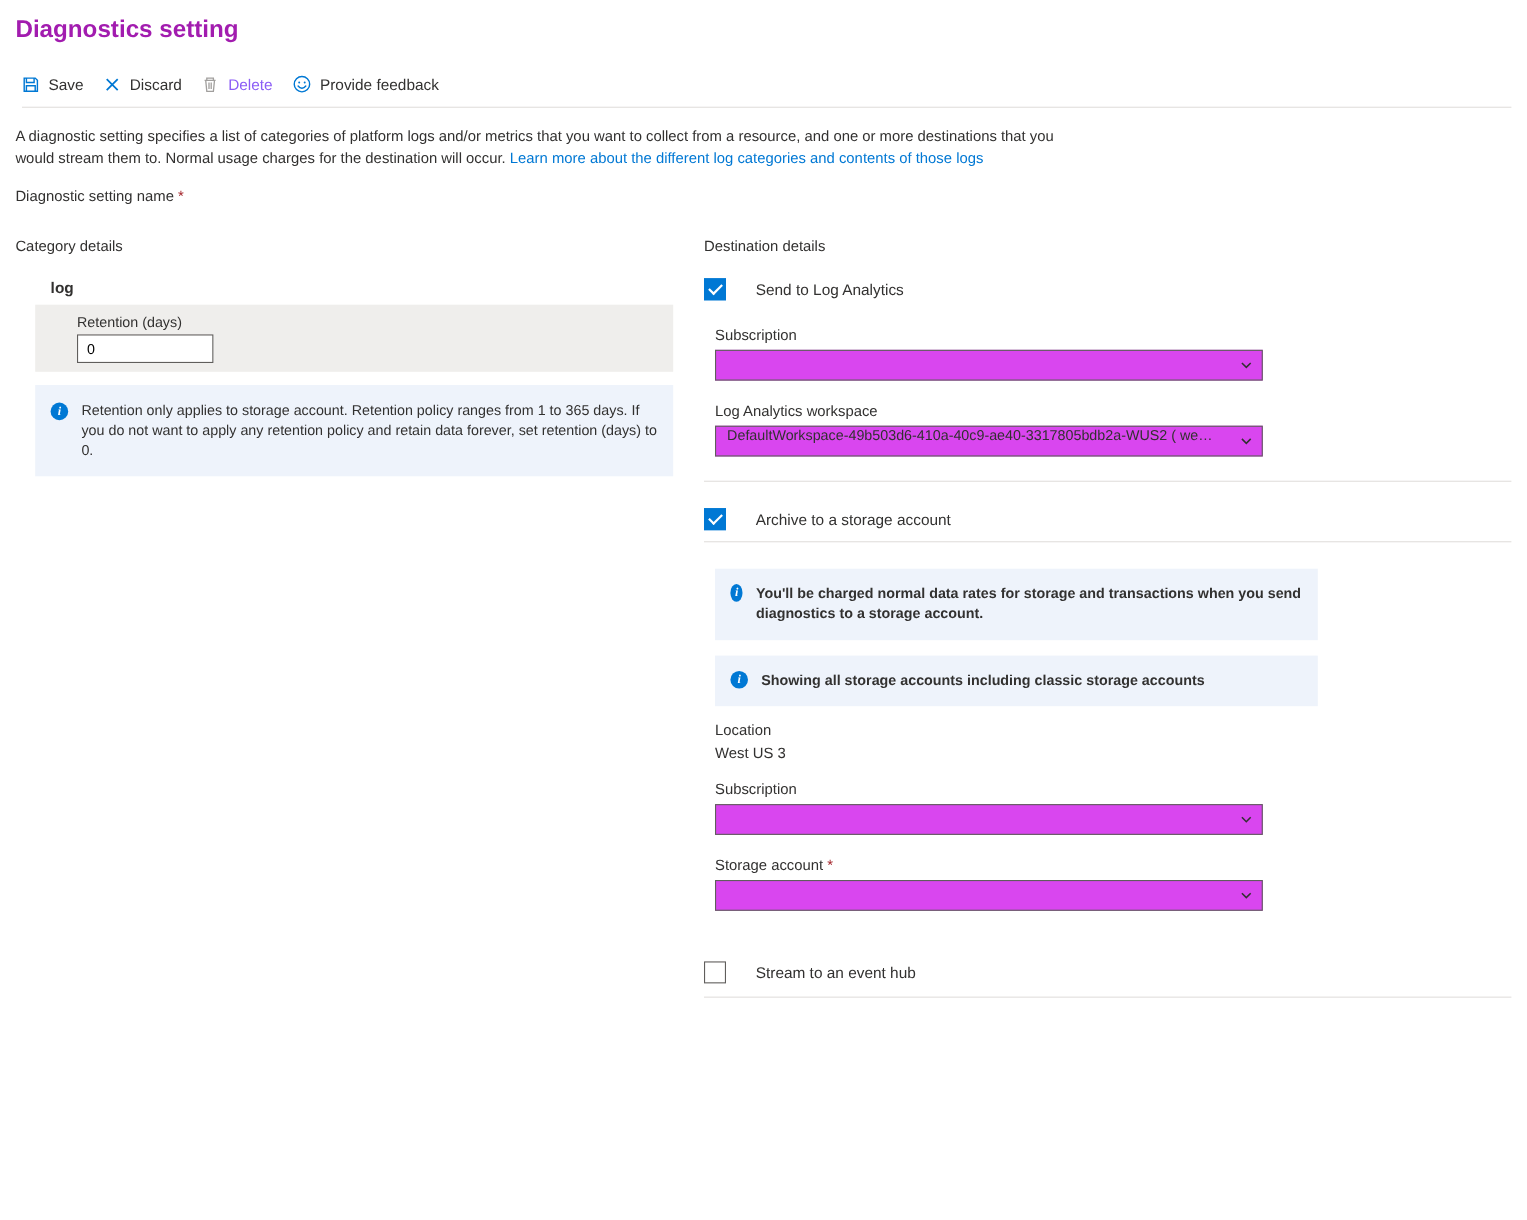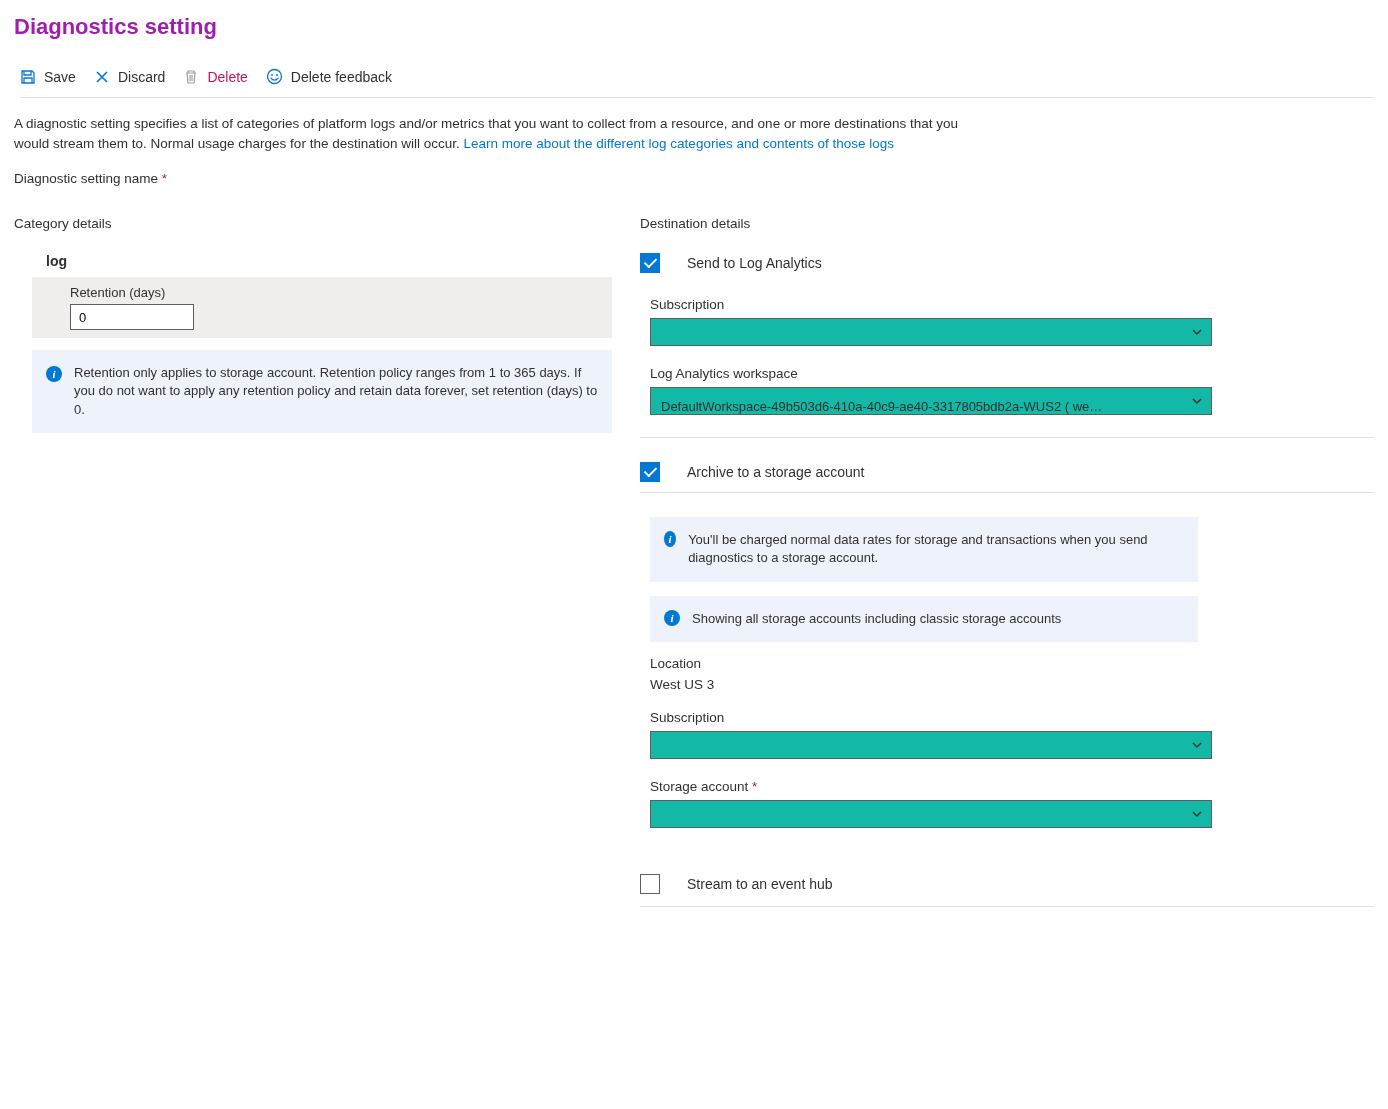--- a/index.html
+++ b/index.html
@@ -29,21 +29,21 @@
     display: flex;
     align-items: center;
     gap: 8px;
     background: none;
     border: none;
     cursor: pointer;
     font-size: 14px;
     color: #323130;
     padding: 0;
   }
-  .toolbar-btn.disabled { color: #be185d; cursor: default; }
+  .toolbar-btn.disabled { color: #8b5cf6; cursor: default; }
   .toolbar-btn svg { flex-shrink: 0; }
   .description {
     margin: 16px 0 18px 0;
     font-size: 13.5px;
     line-height: 1.45;
     max-width: 980px;
   }
   .description a { color: #0078d4; text-decoration: none; }
   .name-row {
     display: flex;
@@ -164,49 +164,49 @@
     padding-bottom: 2px;
     margin-bottom: 24px;
   }
   .dest-body {
     margin: 24px 0 10px 10px;
   }
   .field-label { font-size: 13.5px; margin-bottom: 6px; }
   .field-value { font-size: 13.5px; margin-bottom: 18px; }
   .azure-select {
     position: relative;
-    width: 562px;
+    width: 498px;
     height: 28px;
     border: 1px solid #605e5c;
     display: flex;
-    align-items: flex-end;
+    align-items: flex-start;
     padding: 0 28px 0 10px;
     font-size: 13px;
     cursor: pointer;
     margin-bottom: 20px;
-    background: #14b8a6;
+    background: #d946ef;
     overflow: hidden;
     white-space: nowrap;
   }
   .azure-select .chev {
     position: absolute;
     right: 8px;
     top: 50%;
     transform: translateY(-50%);
   }
   .chev svg { display: block; }
   .dest-info {
     background: #eef3fb;
     padding: 14px;
     display: flex;
     gap: 12px;
     margin-bottom: 14px;
     width: 548px;
   }
-  .dest-info .info-text { font-size: 13px; line-height: 1.4; }
+  .dest-info .info-text { font-size: 13px; line-height: 1.4; font-weight: bold; }
 </style>
 </head>
 <body>
 
 <h1>Diagnostics setting</h1>
 
 <div class="toolbar">
   <button class="toolbar-btn">
     <svg width="16" height="16" viewBox="0 0 16 16">
         <path fill="none" stroke="#0078d4" stroke-width="1.3" d="M2 2h10l2 2v10H2z M4 2v4h7V2 M4 14v-5h8v5"></path>
@@ -225,21 +225,21 @@
       </svg>
     <span>Delete</span>
   </button>
   <button class="toolbar-btn">
     <svg width="17" height="17" viewBox="0 0 17 17">
         <circle cx="8.5" cy="8.5" r="7" fill="none" stroke="#0078d4" stroke-width="1.3"></circle>
         <circle cx="6" cy="7" r="0.9" fill="#0078d4"></circle>
         <circle cx="11" cy="7" r="0.9" fill="#0078d4"></circle>
         <path d="M5 10.2c1 1.3 2.2 2 3.5 2s2.5-.7 3.5-2" fill="none" stroke="#0078d4" stroke-width="1.3" stroke-linecap="round"></path>
       </svg>
-    <span>Delete feedback</span>
+    <span>Provide feedback</span>
   </button>
 </div>
 
 <p class="description">
   <span>A diagnostic setting specifies a list of categories of platform logs and/or metrics that you want to collect from a resource, and one or more destinations that you would stream them to. Normal usage charges for the destination will occur. </span><a href="#">Learn more about the different log categories and contents of those logs</a>
 </p>
 
 <div class="name-row">
   <label><span>Diagnostic setting name</span> <span class="req">*</span></label>
 </div>

